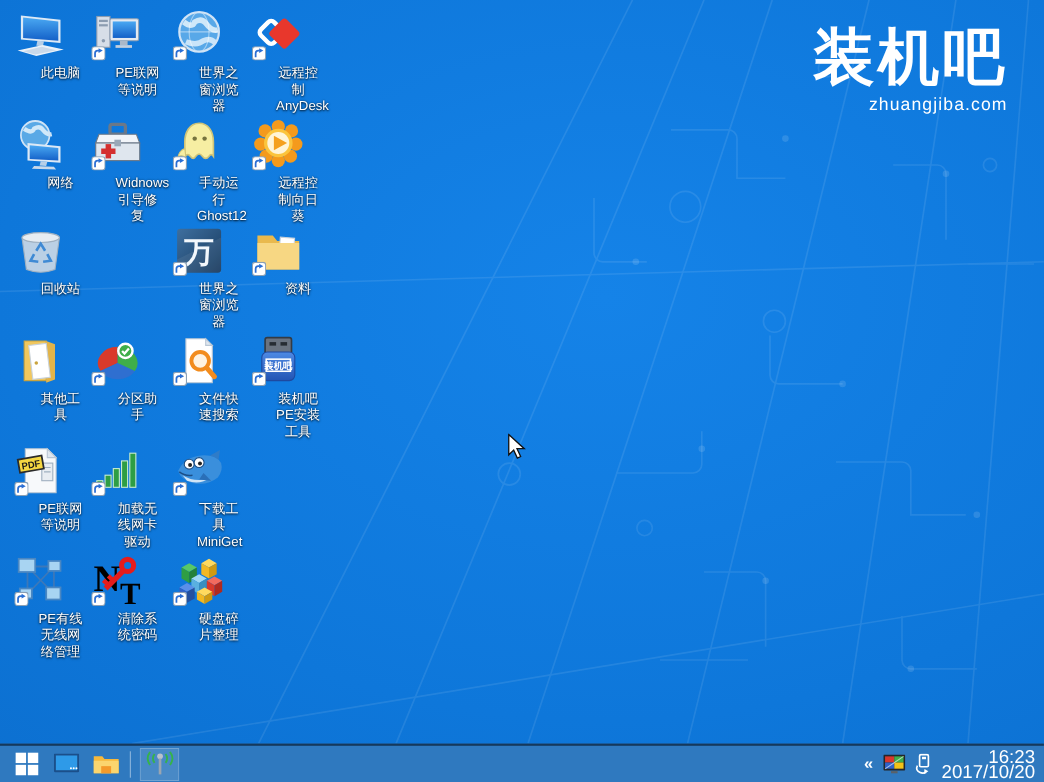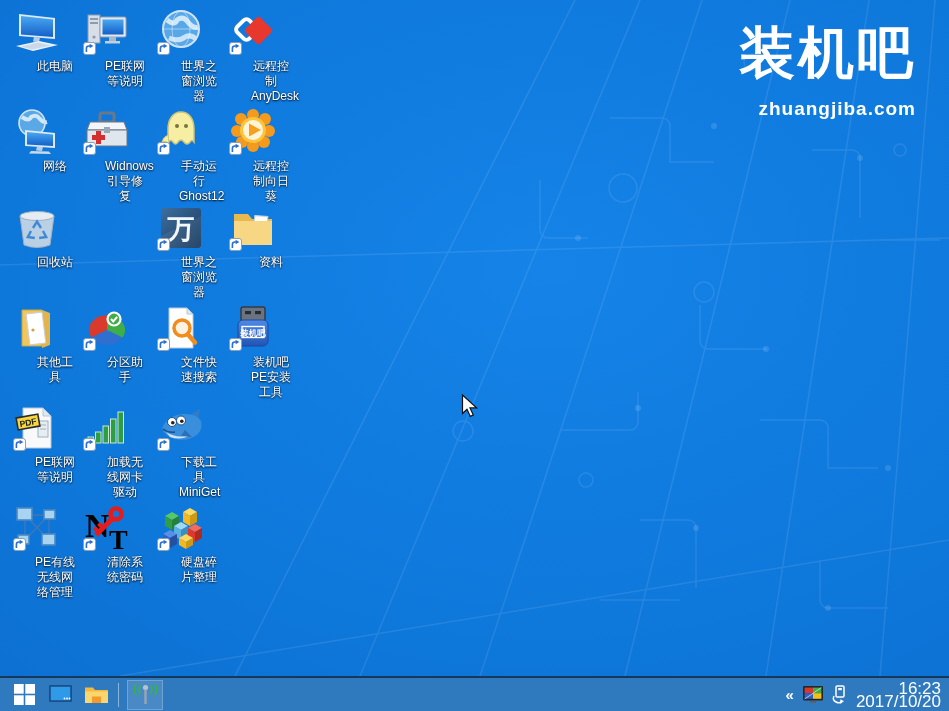--- a/index.html
+++ b/index.html
@@ -6,21 +6,21 @@
   html,body { width:949px; height:711px; overflow:hidden; }
   body { font-family:"Liberation Sans", sans-serif; position:relative; background:#0d74d6; }
 
   .desktop { position:absolute; left:0; top:0; width:949px; height:676px;
     background: radial-gradient(1150px 800px at 58% 40%, #1583e8 0%, #0e77da 48%, #0a68c6 100%); }
   .circuit { position:absolute; left:0; top:0; pointer-events:none; }
 
   .logo { position:absolute; top:24px; right:33px; text-align:right; color:#fff; }
   .logo-title { font-size:56px; font-weight:bold; line-height:1.05; letter-spacing:3px;
     font-family:"DejaVu Sans", sans-serif; }
-  .logo-sub { font-size:19px; font-weight:bold; letter-spacing:1px; margin-top:15px; }
+  .logo-sub { font-size:16px; font-weight:normal; letter-spacing:1px; margin-top:4px; }
 
   .cell { position:absolute; width:72px; text-align:center; cursor:default; }
   .ic { position:relative; width:48px; height:48px; margin:0 auto; }
   .ic svg.main { width:48px; height:48px; display:block; }
   .sc { position:absolute; left:0; bottom:1px; width:13px; height:13px; }
   .lbl { width:76px; margin:3px 0 0 -2px; font-size:12px; line-height:15px; color:#fff;
     text-shadow: 0 1px 2px rgba(0,0,0,.85), 0 0 2px rgba(0,0,0,.45); padding-left: 36px; }
 
   .cursor { position:absolute; left:461px; top:394px; pointer-events:none; }
 

